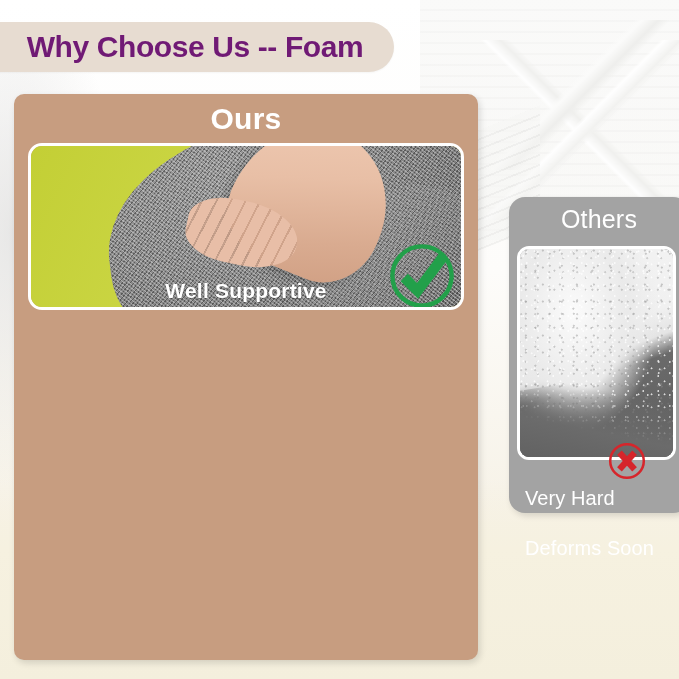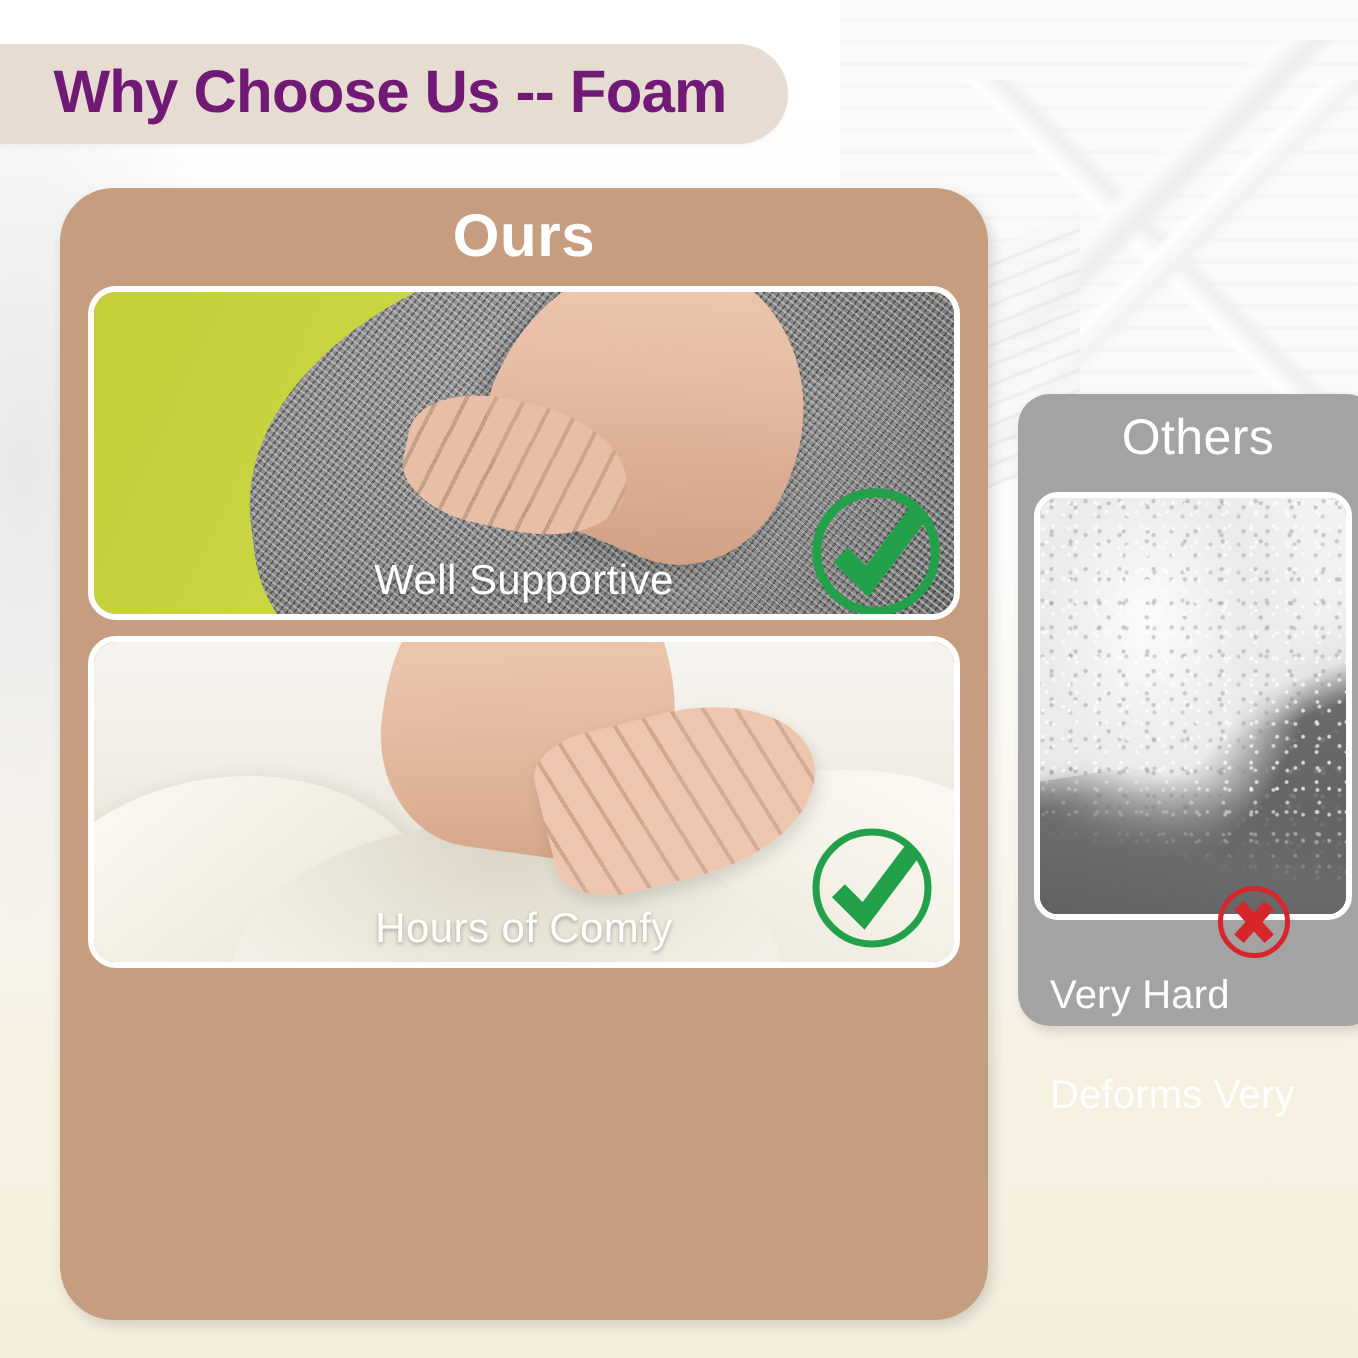--- a/index.html
+++ b/index.html
@@ -180,24 +180,23 @@
     letter-spacing: 0.1px;
     white-space: nowrap;
   }
 
   
   .ours-panel {
     position: absolute;
     left: 14px; top: 94px;
     width: 464px; height: 566px;
     background: #c79d80;
-    border-radius: 27px;
+    border-radius: 10px;
     box-shadow: 2px 3px 7px rgba(0,0,0,0.14);
     z-index: 5;
-    margin-left: 16px;
   }
   .ours-title {
     position: absolute;
     left: 0; top: 8px;
     width: 100%;
     text-align: center;
     color: #ffffff;
     font-size: 30px;
     font-weight: bold;
     letter-spacing: 0.3px;
@@ -216,21 +215,21 @@
   .photo-2 { top: 224px; height: 166px; }
   .photo-3 { top: 398px; height: 154px; }
 
   .caption {
     position: absolute;
     left: 0; bottom: 4px;
     width: 100%;
     text-align: center;
     color: #ffffff;
     font-size: 21px;
-    font-weight: 400;
+    font-weight: 700;
     text-shadow: 0 1px 2px rgba(0,0,0,0.3);
     letter-spacing: 0.2px;
     z-index: 4;
     pointer-events: none;
   }
   .caption-3 { font-size: 20px; letter-spacing: 0.4px; }
 
   .check-badge {
     position: absolute;
     right: 6px; bottom: 2px;
@@ -434,21 +433,21 @@
     <div class="x-badge">
       <svg viewBox="0 0 100 100" width="42" height="42">
         <circle cx="50" cy="50" r="40" fill="none" stroke="#d6252b" stroke-width="6"></circle>
         <path d="M32 30 L68 70" stroke="#d6252b" stroke-width="15" stroke-linecap="butt"></path>
         <path d="M68 30 L32 70" stroke="#d6252b" stroke-width="15" stroke-linecap="butt"></path>
       </svg>
     </div>
 
     <div class="others-list">
       <div class="others-list-item">Very Hard</div>
-      <div class="others-list-item">Deforms Very</div>
+      <div class="others-list-item">Deforms Soon</div>
     </div>
   </div>
 
   <div class="ours-panel">
     <div class="ours-title">Ours</div>
 
     <div class="photo-card photo-1">
       <div class="p1-bg"></div>
       <div class="p1-cushion"></div>
       <div class="p1-mesh"></div>
@@ -457,35 +456,20 @@
       <div class="p1-fingers"></div>
       <div class="caption">Well Supportive</div>
       <div class="check-badge check-badge-1">
         <svg viewBox="0 0 100 100" width="74" height="74">
           <circle cx="50" cy="50" r="40" fill="none" stroke="#22a04a" stroke-width="6"></circle>
           <path d="M26 52 L44 70 L80 22" fill="none" stroke="#22a04a" stroke-width="14" stroke-linecap="butt" stroke-linejoin="miter"></path>
         </svg>
       </div>
     </div>
 
-    <div class="photo-card photo-2">
-      <div class="p2-bg"></div>
-      <div class="p2-foam-left"></div>
-      <div class="p2-foam-right"></div>
-      <div class="p2-dip"></div>
-      <div class="p2-hand"></div>
-      <div class="p2-fingers"></div>
-      <div class="caption">Hours of Comfy</div>
-      <div class="check-badge">
-        <svg viewBox="0 0 100 100" width="70" height="70">
-          <circle cx="50" cy="50" r="40" fill="none" stroke="#22a04a" stroke-width="5"></circle>
-          <path d="M26 52 L44 70 L80 22" fill="none" stroke="#22a04a" stroke-width="13" stroke-linecap="butt" stroke-linejoin="miter"></path>
-        </svg>
-      </div>
-    </div>
 
   </div>
 
   <div class="title-banner">
     <span class="title-text">Why Choose Us -- Foam</span>
   </div>
 
 </div>
 
 </body></html>

